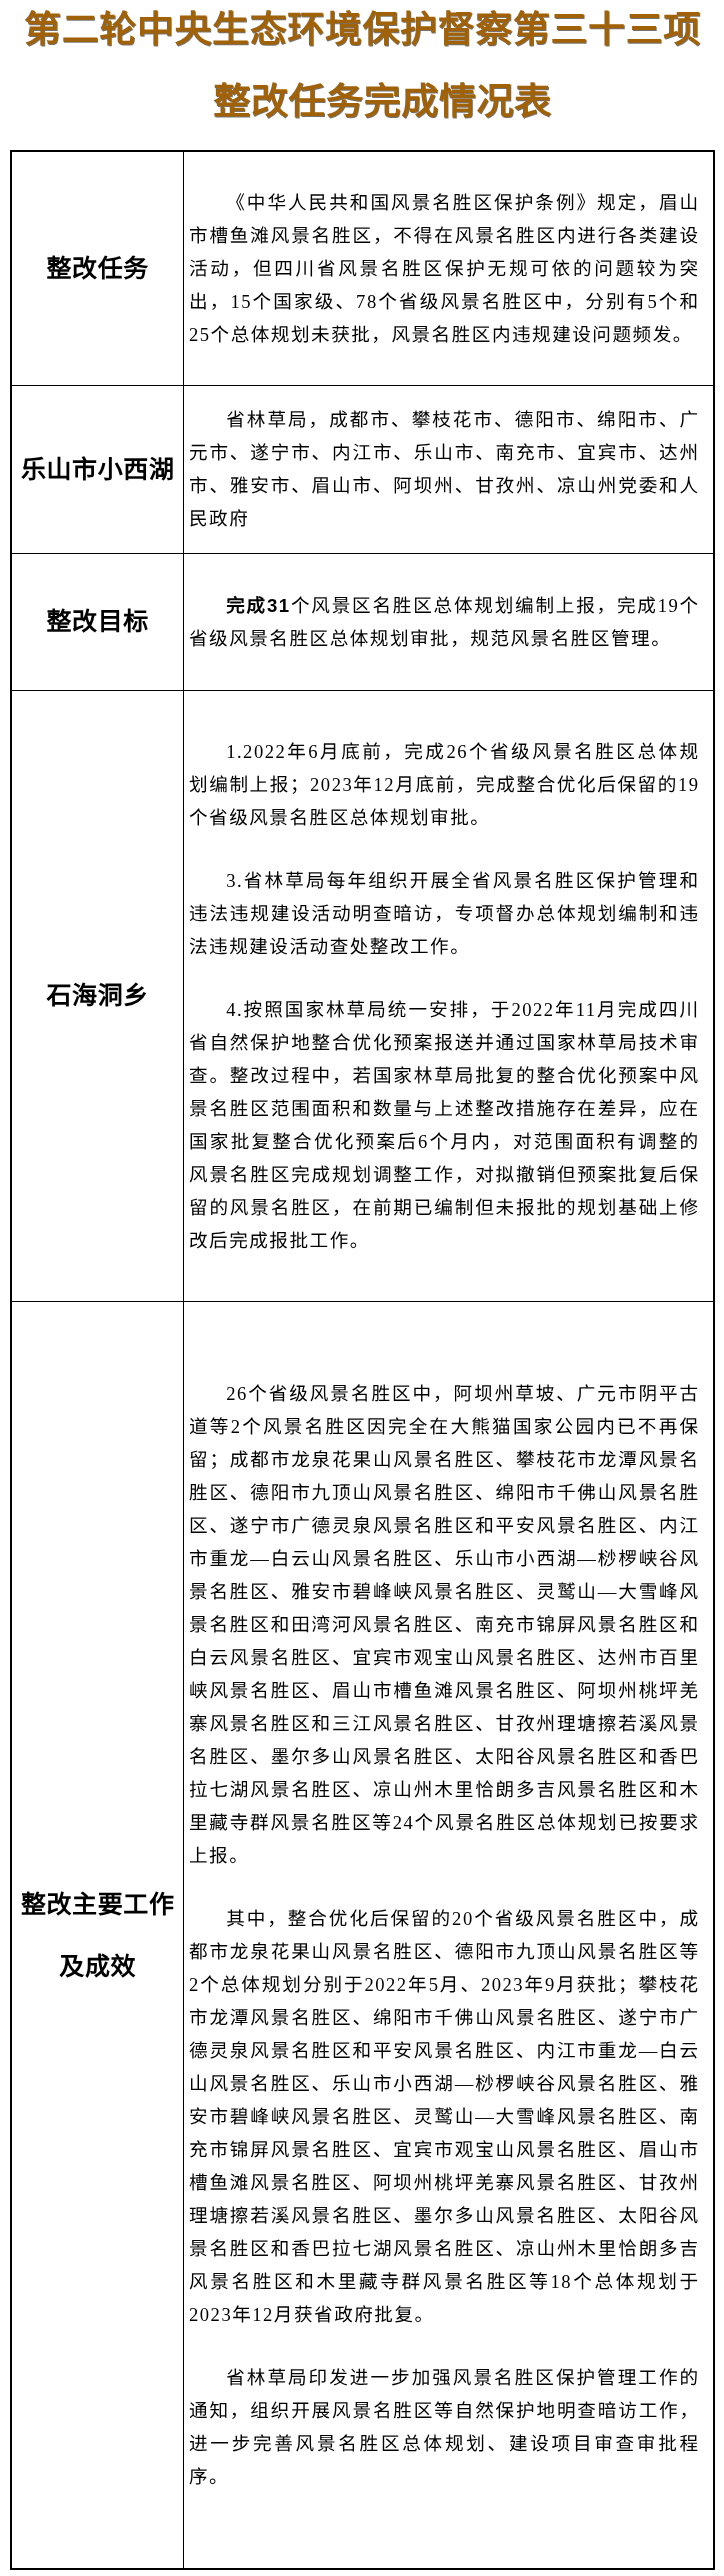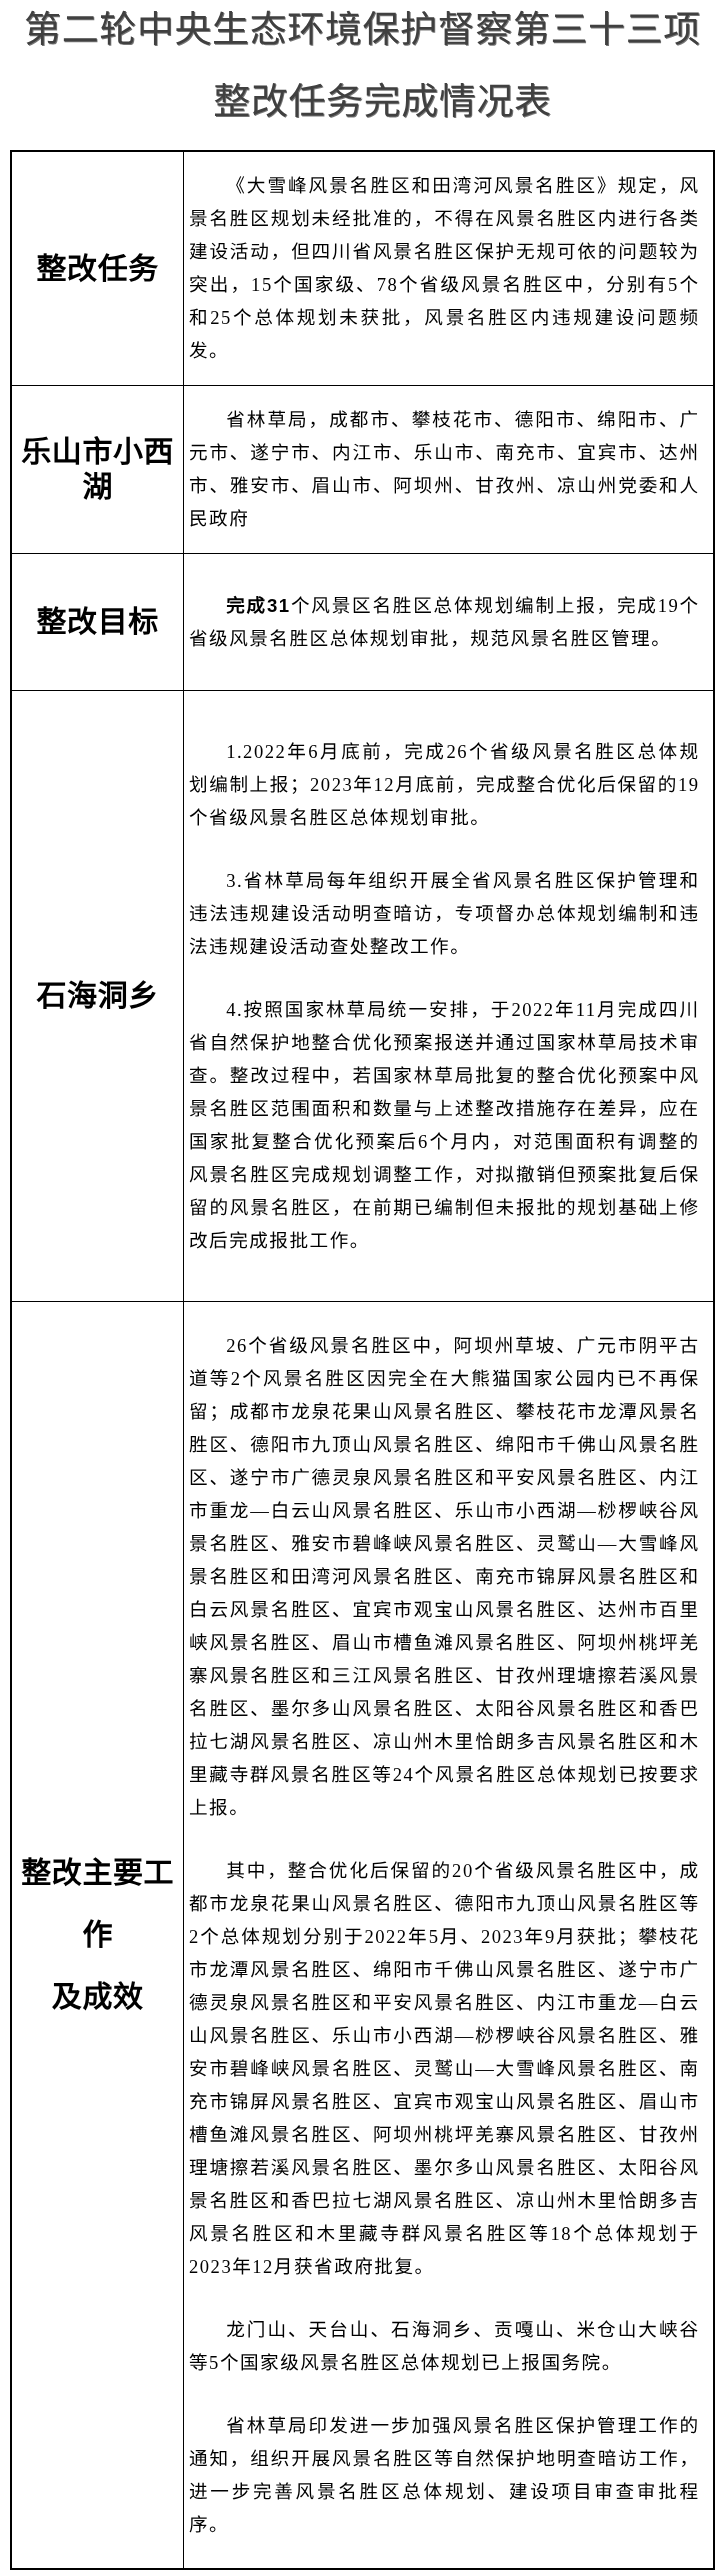--- a/index.html
+++ b/index.html
@@ -15,25 +15,25 @@
     font-family: "Liberation Serif", serif;
     padding-bottom: 13.2px;
   }
   
   .doc-title {
     padding-top: 8.4px;
     text-align: center;
   }
   .title-line {
     font-family: "Liberation Serif", serif;
-    font-weight: normal;
+    font-weight: bold;
     font-size: 37px;
     line-height: 43px;
     letter-spacing: 0.6px;
-    color: #404040;
+    color: #a16207;
     text-shadow: 0.9px 0.6px 0 rgba(0,0,0,0.55);
     white-space: nowrap;
   }
   .title-line + .title-line {
     margin-top: 29px;
     padding-left: 40px;
   }
   
   .table {
     margin: 26.4px 10.2px 0 10.2px;
@@ -52,21 +52,21 @@
     flex: 0 0 172px;
     border-right: 1.8px solid #000;
     box-sizing: border-box;
     display: flex;
     flex-direction: column;
     align-items: center;
     justify-content: center;
     text-align: center;
     font-family: "Liberation Sans", sans-serif;
     font-weight: bold;
-    font-size: 30px;
+    font-size: 25px;
     letter-spacing: 0.6px;
     line-height: 35px;
   }
   .label-cell .label-line {
     display: block;
     line-height: 62px;
   }
   .body-cell {
     flex: 1 1 auto;
     box-sizing: border-box;
@@ -110,21 +110,21 @@
     <div class="title-line">整改任务完成情况表</div>
   </header>
 
   <div class="table">
 
     <div class="row r1">
       <div class="label-cell">
         <span>整改任务</span>
       </div>
       <div class="body-cell">
-        <p class="para">《大雪峰风景名胜区和田湾河风景名胜区》规定，风景名胜区规划未经批准的，不得在风景名胜区内进行各类建设活动，但四川省风景名胜区保护无规可依的问题较为突出，15个国家级、78个省级风景名胜区中，分别有5个和25个总体规划未获批，风景名胜区内违规建设问题频发。</p>
+        <p class="para">《中华人民共和国风景名胜区保护条例》规定，眉山市槽鱼滩风景名胜区，不得在风景名胜区内进行各类建设活动，但四川省风景名胜区保护无规可依的问题较为突出，15个国家级、78个省级风景名胜区中，分别有5个和25个总体规划未获批，风景名胜区内违规建设问题频发。</p>
       </div>
     </div>
 
     <div class="row r2">
       <div class="label-cell">
         <span>乐山市小西湖</span>
       </div>
       <div class="body-cell">
         <p class="para">省林草局，成都市、攀枝花市、德阳市、绵阳市、广元市、遂宁市、内江市、乐山市、南充市、宜宾市、达州市、雅安市、眉山市、阿坝州、甘孜州、凉山州党委和人民政府</p>
       </div>
@@ -151,20 +151,19 @@
     </div>
 
     <div class="row r5">
       <div class="label-cell">
         <span class="label-line">整改主要工作</span>
         <span class="label-line">及成效</span>
       </div>
       <div class="body-cell">
         <p class="para">26个省级风景名胜区中，阿坝州草坡、广元市阴平古道等2个风景名胜区因完全在大熊猫国家公园内已不再保留；成都市龙泉花果山风景名胜区、攀枝花市龙潭风景名胜区、德阳市九顶山风景名胜区、绵阳市千佛山风景名胜区、遂宁市广德灵泉风景名胜区和平安风景名胜区、内江市重龙—白云山风景名胜区、乐山市小西湖—桫椤峡谷风景名胜区、雅安市碧峰峡风景名胜区、灵鹫山—大雪峰风景名胜区和田湾河风景名胜区、南充市锦屏风景名胜区和白云风景名胜区、宜宾市观宝山风景名胜区、达州市百里峡风景名胜区、眉山市槽鱼滩风景名胜区、阿坝州桃坪羌寨风景名胜区和三江风景名胜区、甘孜州理塘擦若溪风景名胜区、墨尔多山风景名胜区、太阳谷风景名胜区和香巴拉七湖风景名胜区、凉山州木里恰朗多吉风景名胜区和木里藏寺群风景名胜区等24个风景名胜区总体规划已按要求上报。</p>
         <p class="para">其中，整合优化后保留的20个省级风景名胜区中，成都市龙泉花果山风景名胜区、德阳市九顶山风景名胜区等2个总体规划分别于2022年5月、2023年9月获批；攀枝花市龙潭风景名胜区、绵阳市千佛山风景名胜区、遂宁市广德灵泉风景名胜区和平安风景名胜区、内江市重龙—白云山风景名胜区、乐山市小西湖—桫椤峡谷风景名胜区、雅安市碧峰峡风景名胜区、灵鹫山—大雪峰风景名胜区、南充市锦屏风景名胜区、宜宾市观宝山风景名胜区、眉山市槽鱼滩风景名胜区、阿坝州桃坪羌寨风景名胜区、甘孜州理塘擦若溪风景名胜区、墨尔多山风景名胜区、太阳谷风景名胜区和香巴拉七湖风景名胜区、凉山州木里恰朗多吉风景名胜区和木里藏寺群风景名胜区等18个总体规划于2023年12月获省政府批复。</p>
-        <p class="para">龙门山、天台山、石海洞乡、贡嘎山、米仓山大峡谷等5个国家级风景名胜区总体规划已上报国务院。</p>
         <p class="para">省林草局印发进一步加强风景名胜区保护管理工作的通知，组织开展风景名胜区等自然保护地明查暗访工作，进一步完善风景名胜区总体规划、建设项目审查审批程序。</p>
       </div>
     </div>
 
   </div>
 </div>
 
 
 </body></html>

